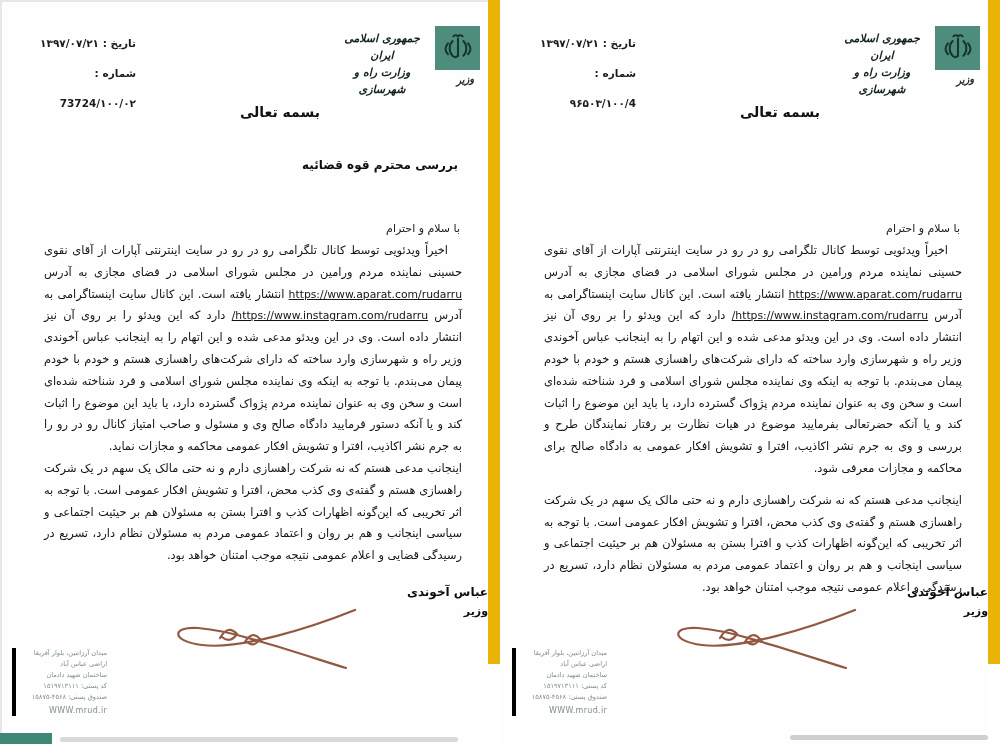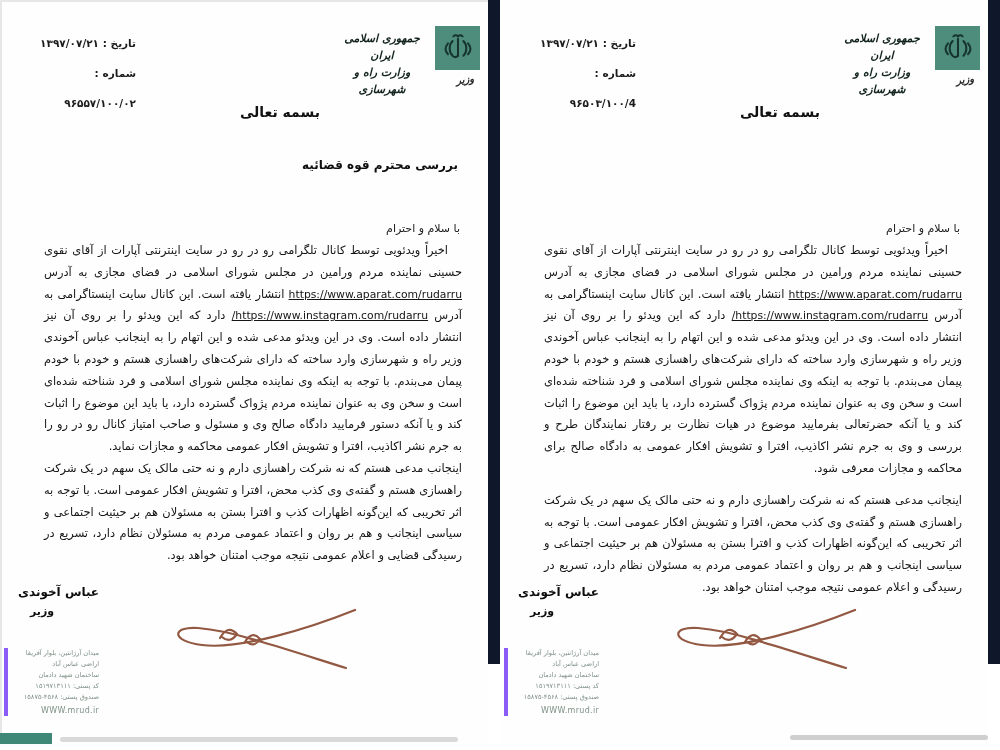--- a/index.html
+++ b/index.html
@@ -1,17 +1,17 @@
 <!DOCTYPE html>
 <html lang="fa"><head>
 <meta charset="utf-8">
 <style>
   html,body{margin:0;padding:0;background:#ffffff;width:1000px;height:750px;overflow:hidden;
     font-family:"DejaVu Sans",sans-serif;}
-  .canvas{position:relative;width:1000px;height:664px;background:#0f172a;}
+  .canvas{position:relative;width:1000px;height:664px;background:#eab308;}
   .page{position:absolute;top:0;width:488px;height:744px;background:#fefefe;}
   .page--left{left:0;box-shadow:inset 2px 2px 0 #e7e7e7;}
   .page--right{left:500px;}
   
   .dateblock{position:absolute;top:28px;left:26px;width:110px;direction:rtl;text-align:right;
     font-size:10.5px;font-weight:bold;color:#1b1b1b;line-height:30px;}
   .emblem{position:absolute;top:26px;right:8px;width:45px;height:44px;background:#4e8c7c;
     display:flex;align-items:center;justify-content:center;}
   .emblem svg{width:34px;height:34px;}
   .orgtext{position:absolute;top:30px;right:58px;width:96px;direction:rtl;text-align:center;
@@ -23,26 +23,26 @@
   .addressee{position:absolute;top:152px;right:30px;direction:rtl;text-align:right;
     font-size:12px;font-weight:bold;color:#0e0e0e;line-height:26px;}
   .salutation{position:absolute;top:222px;right:28px;direction:rtl;font-size:11px;color:#1a1a1a;}
   
   .body{position:absolute;top:240px;right:26px;left:24px;direction:rtl;color:#141414;margin-left:20px;}
   .body p{margin:0;font-size:11.4px;line-height:21.8px;text-align:justify;text-align-last:right;}
   .body .p1{text-indent:14px;}
   .page--right .p2{margin-top:10px;}
   .url{direction:ltr;unicode-bidi:isolate;text-decoration:underline;font-size:10.8px;}
   
-  .sig{position:absolute;top:585px;left:0;width:100%;text-align:left;direction:rtl;}
+  .sig{position:absolute;top:585px;left:0;width:100%;text-align:right;direction:rtl;}
   .sig .sig-name{font-size:12px;font-weight:bold;color:#0d0d0d;padding-left:18px;}
   .sig .sig-title{font-size:11px;font-weight:bold;color:#0d0d0d;margin-top:6px;padding-left:30px;}
   .scribble{position:absolute;top:598px;left:150px;width:215px;height:80px;}
   
-  .footer{position:absolute;top:648px;left:4px;width:86px;border-left:4px solid #8b5cf6;
+  .footer{position:absolute;top:648px;left:12px;width:86px;border-left:4px solid #000000;
     padding-left:5px;direction:rtl;text-align:right;color:#7e9186;font-size:6.6px;line-height:11px;}
   .footer .site{font-size:8px;letter-spacing:.3px;margin-top:2px;direction:ltr;text-align:right;}
   
   .strip-teal{position:absolute;left:0;bottom:0;width:52px;height:11px;background:#3f8878;}
   .band-gray{position:absolute;height:5px;background:#d9d9d9;border-radius:3px;}
   .page--left .band-gray{left:60px;right:30px;bottom:2px;}
   .page--right .band-gray{left:290px;right:0px;bottom:4px;background:#cfcfcf;}
 </style>
 </head>
 <body>
@@ -50,21 +50,21 @@
 <div class="canvas">
 
   <div class="page page--left">
     <div class="dateblock">
       <div>
         <span>تاریخ :</span>
         <span>۱۳۹۷/۰۷/۲۱</span>
       </div>
       <div>
         <span>شماره :</span>
-        <span>۹۶۵۵۷/۱۰۰/۰۲</span>
+        <span>73724/۱۰۰/۰۲</span>
       </div>
     </div>
     <div class="orgtext">
       <div>جمهوری اسلامی ایران</div>
       <div>وزارت راه و شهرسازی</div>
     </div>
     <div class="emblem">
       <svg viewBox="0 0 44 40">
         <g stroke="#16352c" fill="none" stroke-width="2.6" stroke-linecap="round">
           <path d="M22 8 L22 30"></path>

